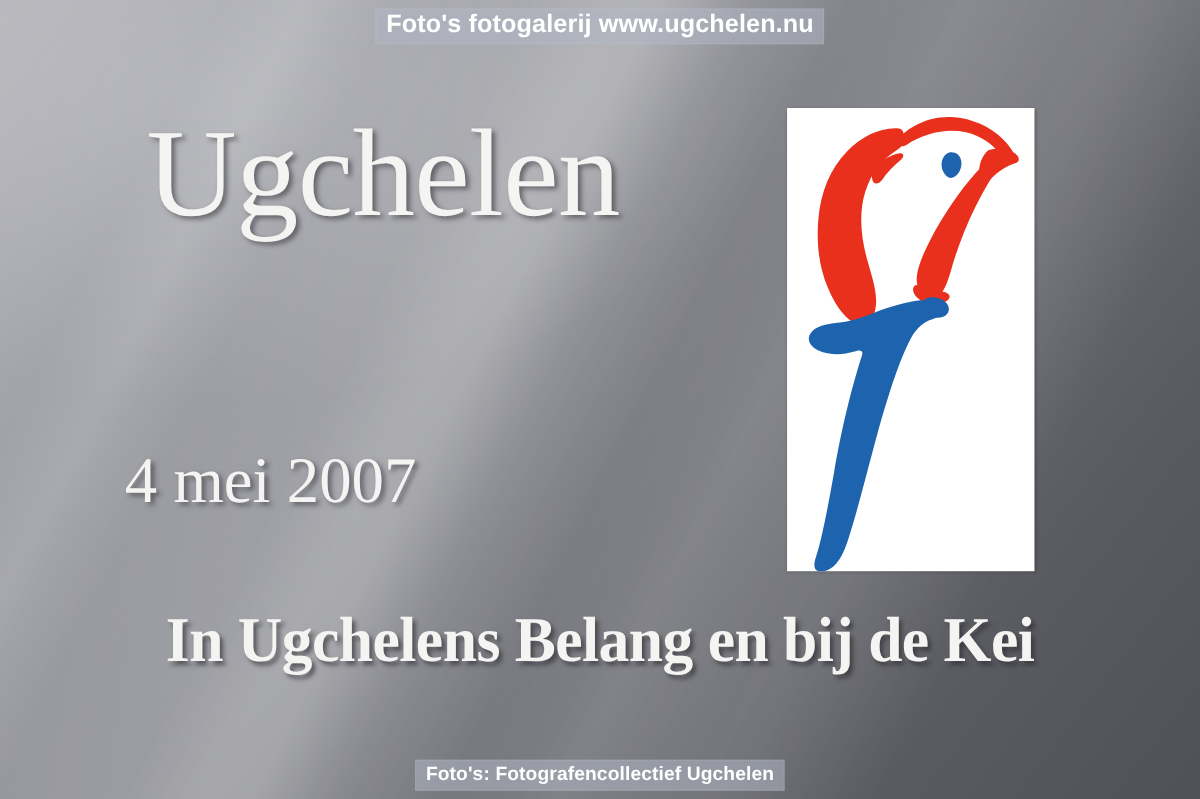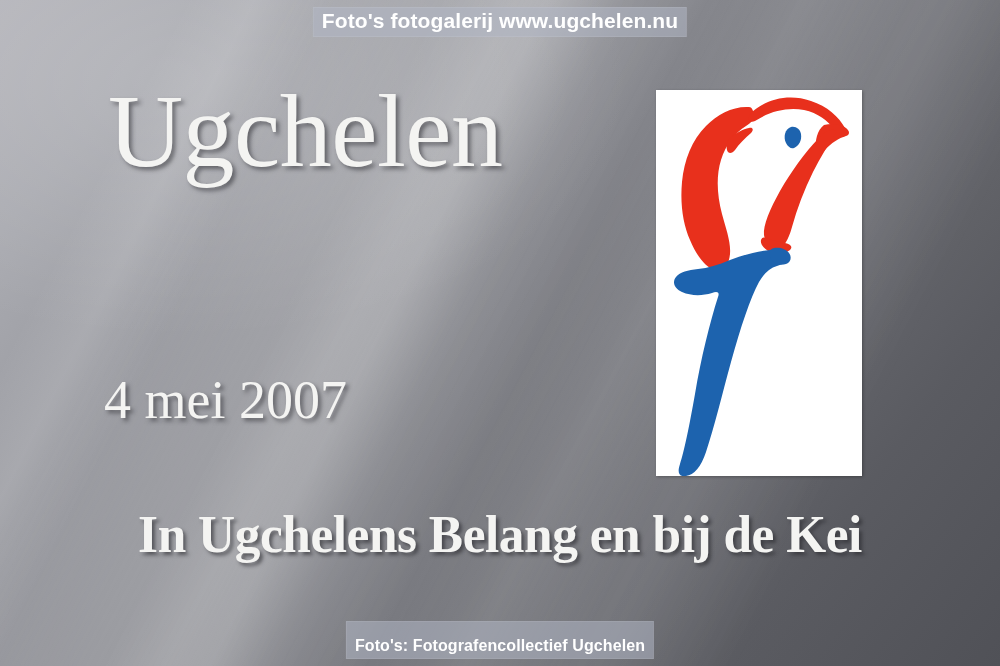--- a/index.html
+++ b/index.html
@@ -87,36 +87,36 @@
     top: 7px;
     font-size: 21px;
     line-height: 26px;
     padding: 1px 9px 3px 9px;
     letter-spacing: 0.1px;
   }
   #bottom-caption {
     bottom: 7px;
     font-size: 16px;
     line-height: 21px;
-    padding: 14px 9px 3px 9px;
+    padding: 2px 9px 3px 9px;
     letter-spacing: 0.1px;
   }
 
   
   #headline {
     position: absolute;
     left: 104px;
     top: 76px;
     color: #f4f4f2;
     font-size: 104px;
     line-height: 0.98;
     font-weight: normal;
     letter-spacing: -0.5px;
     text-shadow: 3px 3px 4px rgba(40,40,45,0.55);
-    margin: 4px;
+    margin: 18px;
   }
   #headline .l2 { display: block; }
 
   #date-line {
     position: absolute;
     left: 104px;
     top: 373px;
     color: #f4f4f2;
     font-size: 54px;
     line-height: 1;

